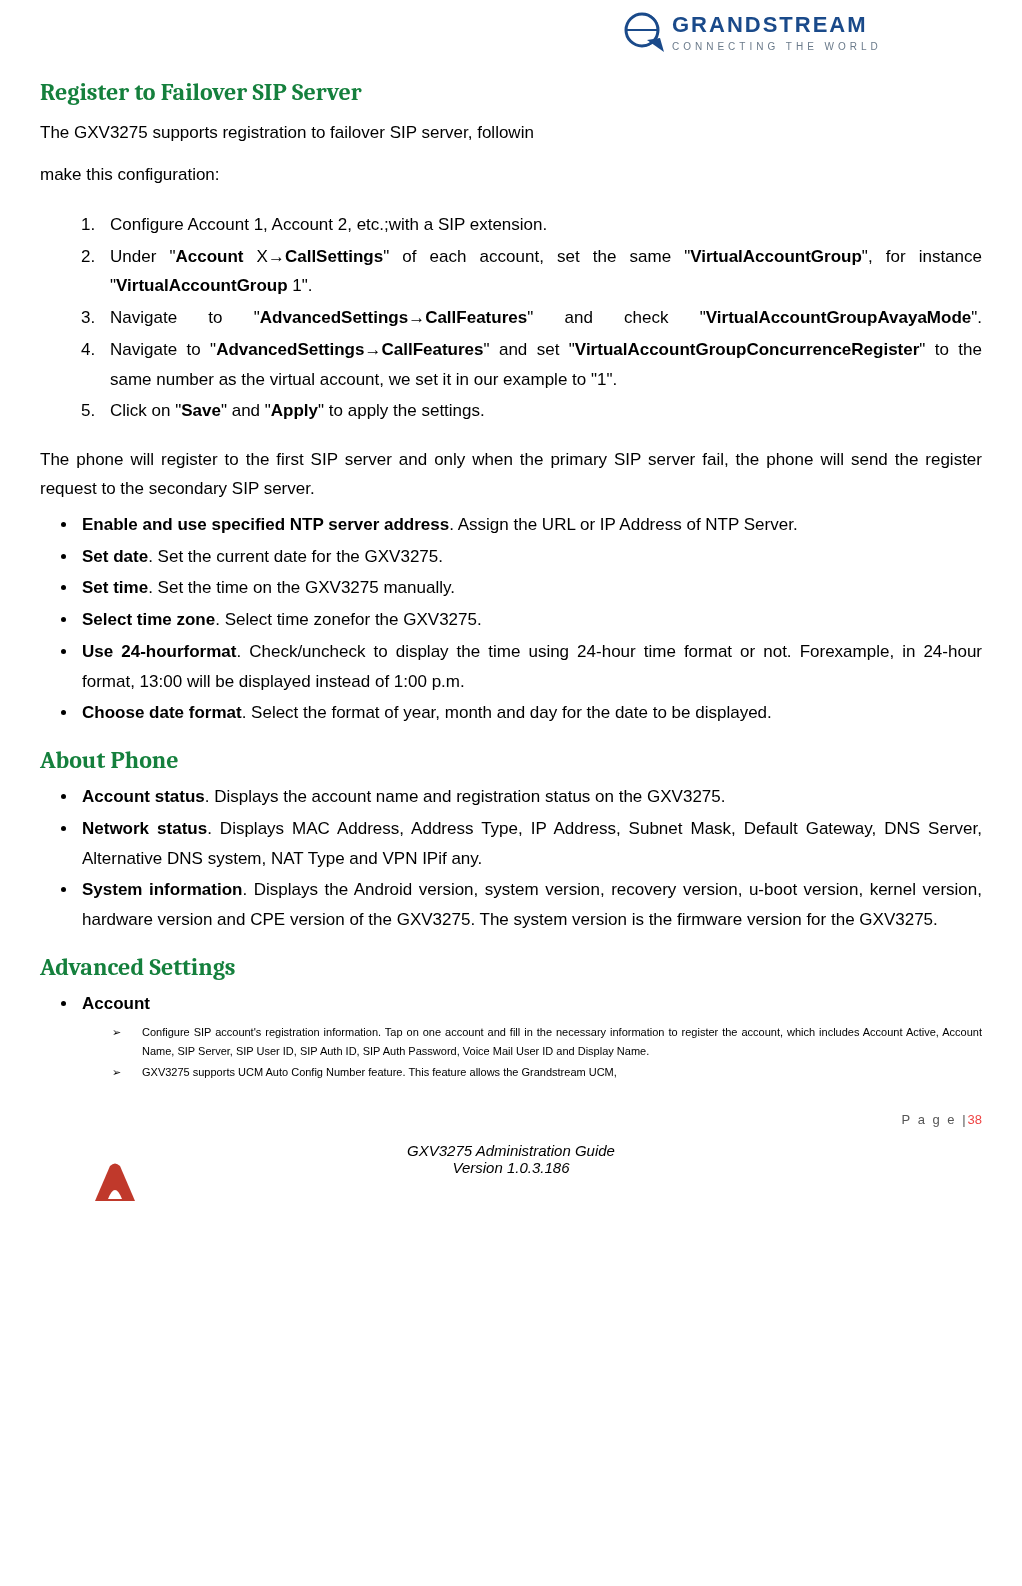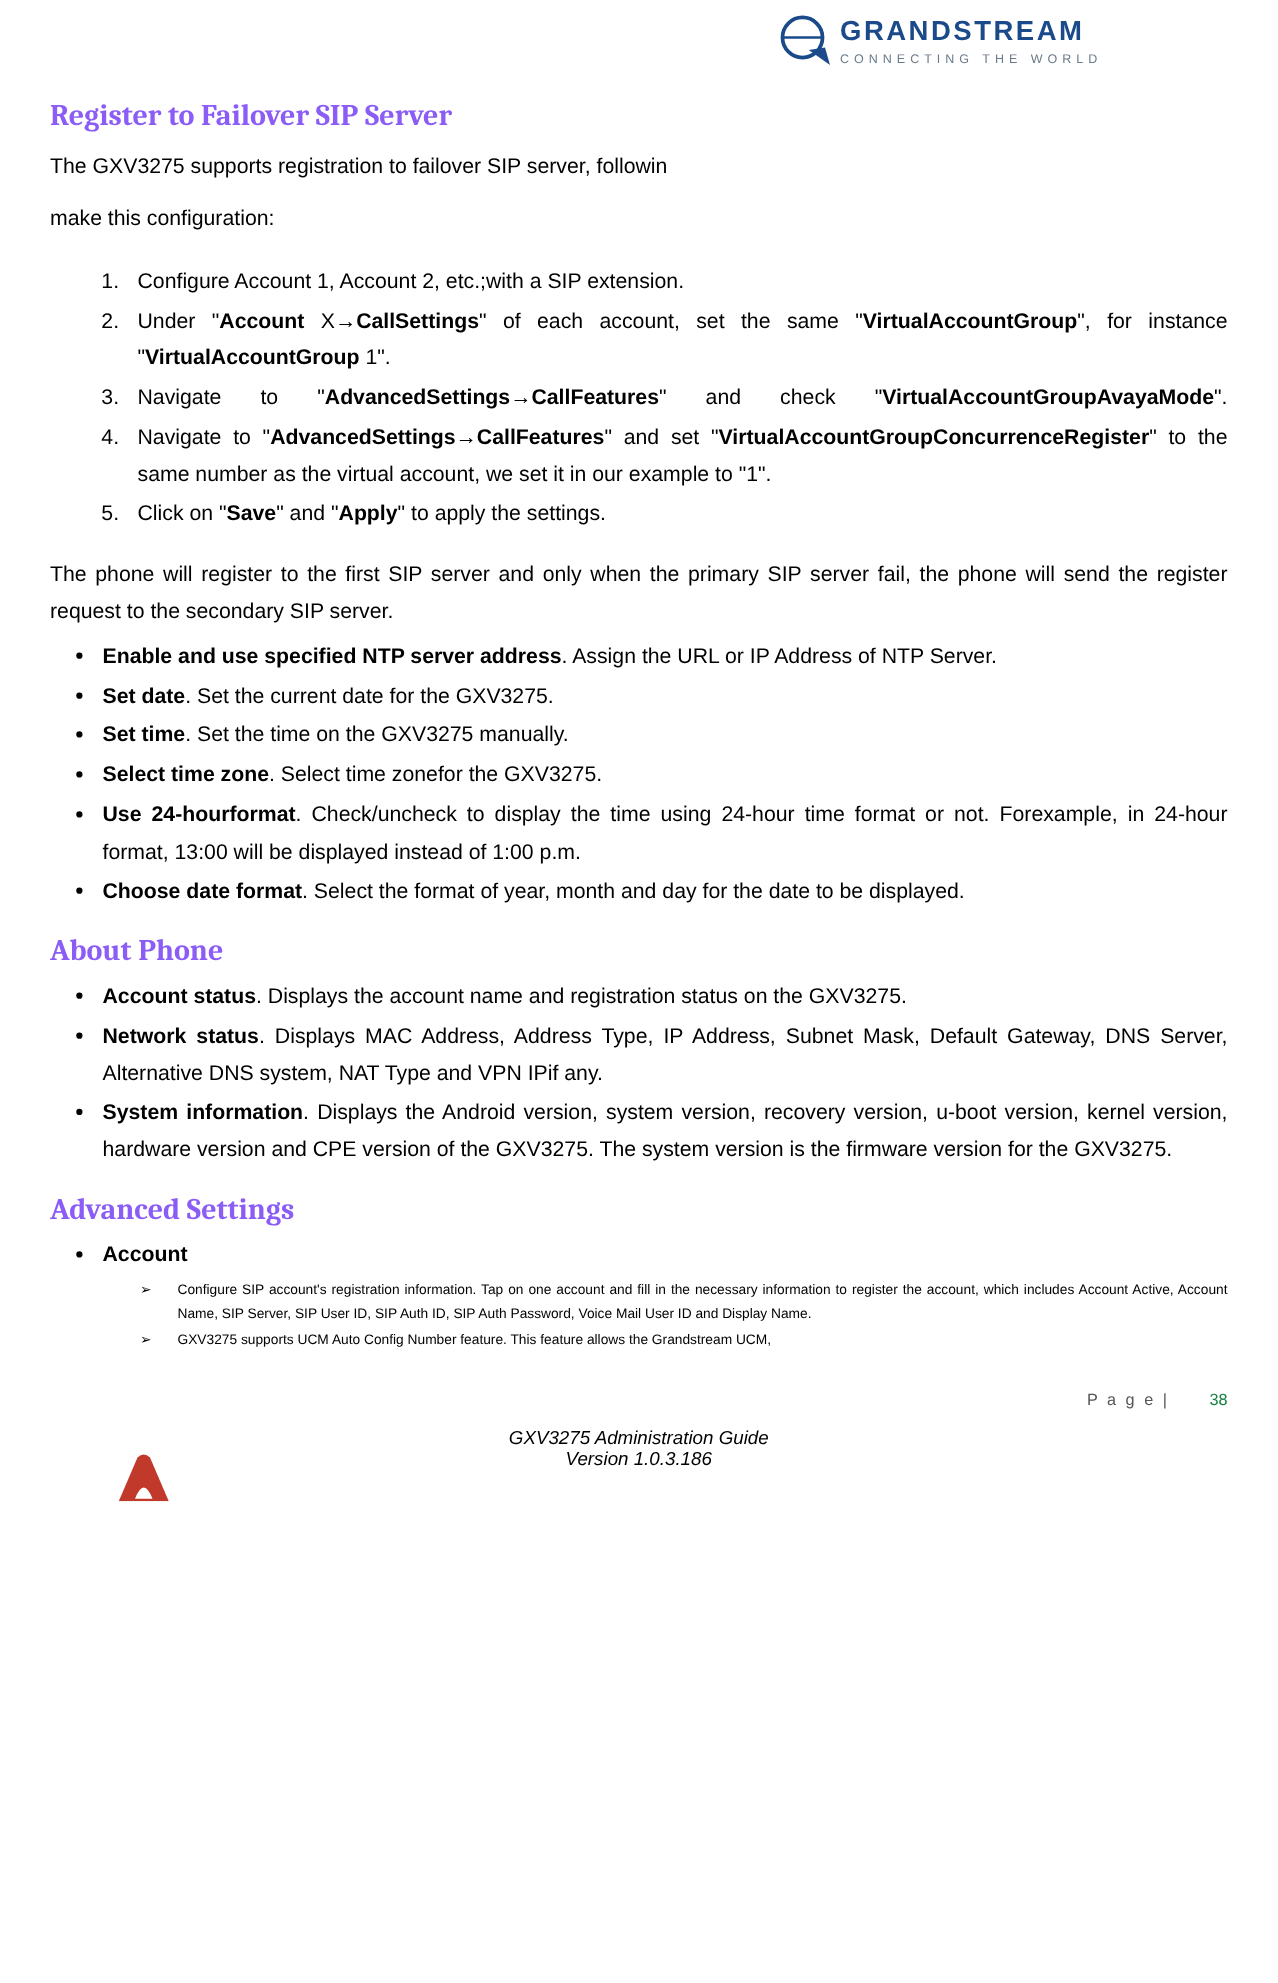--- a/index.html
+++ b/index.html
@@ -16,21 +16,21 @@
   }
   .header-logo {
     display: flex;
     justify-content: flex-end;
     align-items: center;
     padding-right: 0;
   }
   .logo-svg { width: 360px; height: 50px; }
   h2.section {
     font-family: Cambria, Georgia, serif;
-    color: #8b5cf6;
+    color: #15803d;
     font-size: 24px;
     font-weight: bold;
     margin: 18px 0 8px 0;
   }
   p.body {
     font-size: 17px;
     line-height: 1.7;
     margin: 13px 0 6px 0;
   }
   ol.numbered {
@@ -89,21 +89,21 @@
   }
   .page-num {
     position: absolute;
     right: 0;
     top: -30px;
     font-size: 13px;
     font-style: normal;
     color: #555;
     letter-spacing: 2px;
   }
-  .page-num .n { color: #15803d; letter-spacing: 0; margin-left: 32px; }
+  .page-num .n { color: #ef4444; letter-spacing: 0; }
   .footer-icon {
     position: absolute;
     left: 50px;
     bottom: -5px;
     width: 50px;
     height: 40px;
   }
 </style>
 </head>
 <body>

